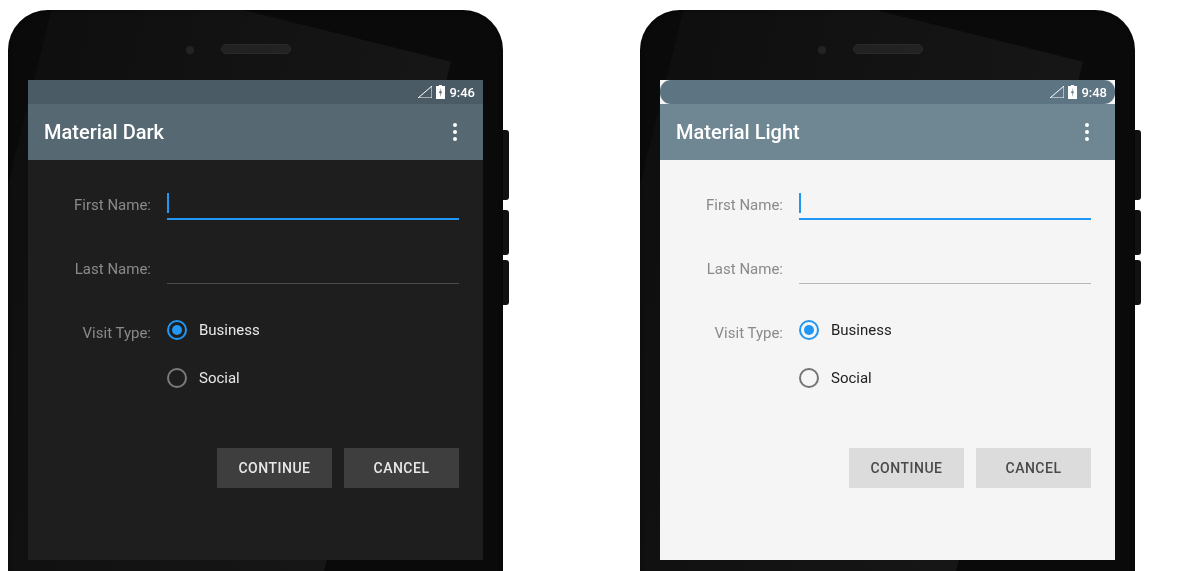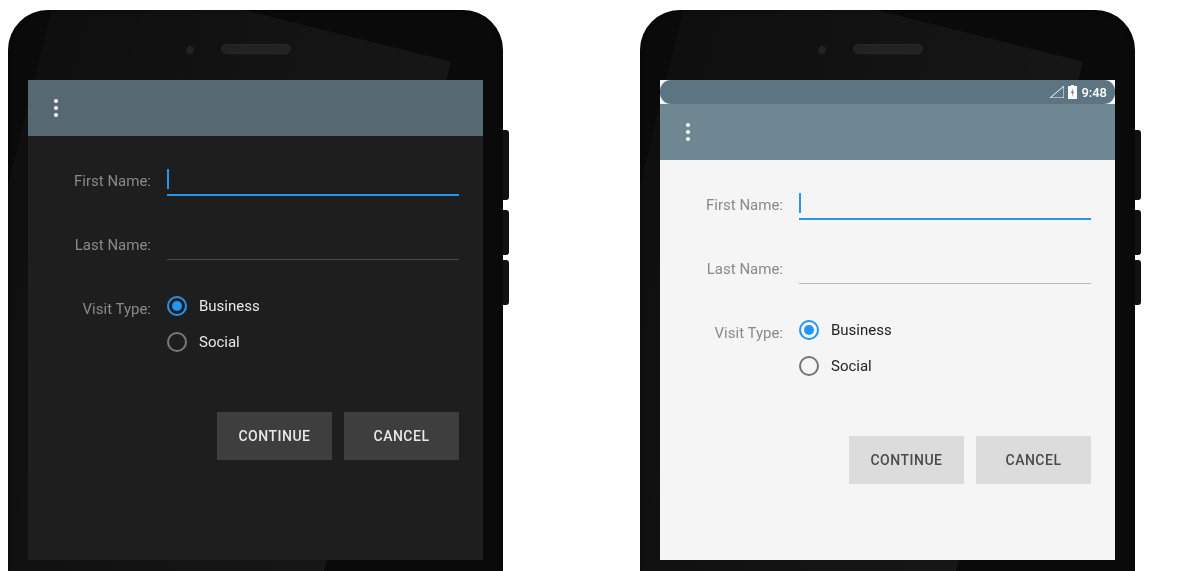--- a/index.html
+++ b/index.html
@@ -120,21 +120,21 @@
       border-bottom: 2px solid #2196f3;
     }
     .cursor {
       position: absolute;
       left: 0;
       top: 3px;
       width: 1.5px;
       height: 20px;
       background: #2196f3;
     }
-    .radio-group { display: flex; flex-direction: column; gap: 16px; padding-top: 2px; }
+    .radio-group { display: flex; flex-direction: column; gap: 28px; padding-top: 2px; }
     .radio-item { display: flex; align-items: center; gap: 12px; font-size: 15px; }
     .dark .radio-item { color: #e8e8e8; }
     .light .radio-item { color: #222; }
     .radio {
       width: 20px; height: 20px; border-radius: 50%; border: 2px solid; position: relative;
     }
     .radio.checked { border-color: #2196f3; }
     .radio.checked::after {
       content:''; position:absolute; width:10px; height:10px; background:#2196f3; border-radius:50%;
       top:3px; left:3px;
@@ -143,21 +143,21 @@
     .light .radio.unchecked { border-color: #757575; }
     .button-row {
       display: flex;
       justify-content: flex-end;
       gap: 12px;
       padding: 0 24px;
       margin-top: 10px;
     }
     .btn {
       min-width: 115px;
-      height: 48px;
+      height: 40px;
       display: flex;
       align-items: center;
       justify-content: center;
       font-size: 14px;
       font-weight: 500;
       letter-spacing: 0.5px;
       cursor: pointer;
     }
     .dark .btn { background: #3e3e3e; color: #e8e8e8; }
     .light .btn { background: #dcdcdc; color: #4a4a4a; }
@@ -175,22 +175,38 @@
 
 <div class="phone phone-left">
   <div class="speaker"></div>
   <div class="sensor"></div>
   <div class="side-btn a"></div>
   <div class="side-btn b"></div>
   <div class="side-btn c"></div>
   <div class="glare"></div>
 
   <div class="screen dark">
+    <div class="status-bar">
+      <span class="status-icon">
+        <svg width="14" height="12" viewBox="0 0 14 12">
+            <path d="M0 12 L14 12 L14 0 Z" fill="none" stroke="#fff" stroke-width="1"></path>
+          </svg>
+      </span>
+      <span class="status-icon">
+        <svg width="9" height="14" viewBox="0 0 9 14">
+            <rect x="0" y="1" width="9" height="13" fill="#fff"></rect>
+            <rect x="3" y="0" width="3" height="1.5" fill="#fff"></rect>
+            <path d="M5 3 L3 8 L4.5 8 L4 12 L6 6.5 L4.5 6.5 Z" fill="#4a5b65"></path>
+          </svg>
+      </span>
+      <span>9:46</span>
+    </div>
 
     <div class="toolbar">
+      <span class="toolbar-title">Material Dark</span>
       <span class="overflow">
         <svg width="4" height="18" viewBox="0 0 4 18">
             <circle cx="2" cy="2" r="2" fill="#fff"></circle>
             <circle cx="2" cy="9" r="2" fill="#fff"></circle>
             <circle cx="2" cy="16" r="2" fill="#fff"></circle>
           </svg>
       </span>
     </div>
 
     <div class="content">
@@ -248,20 +264,21 @@
         <svg width="9" height="14" viewBox="0 0 9 14">
             <rect x="0" y="1" width="9" height="13" fill="#fff"></rect>
             <rect x="3" y="0" width="3" height="1.5" fill="#fff"></rect>
             <path d="M5 3 L3 8 L4.5 8 L4 12 L6 6.5 L4.5 6.5 Z" fill="#5d7482"></path>
           </svg>
       </span>
       <span>9:48</span>
     </div>
 
     <div class="toolbar">
+      <span class="toolbar-title">Material Light</span>
       <span class="overflow">
         <svg width="4" height="18" viewBox="0 0 4 18">
             <circle cx="2" cy="2" r="2" fill="#fff"></circle>
             <circle cx="2" cy="9" r="2" fill="#fff"></circle>
             <circle cx="2" cy="16" r="2" fill="#fff"></circle>
           </svg>
       </span>
     </div>
 
     <div class="content">

